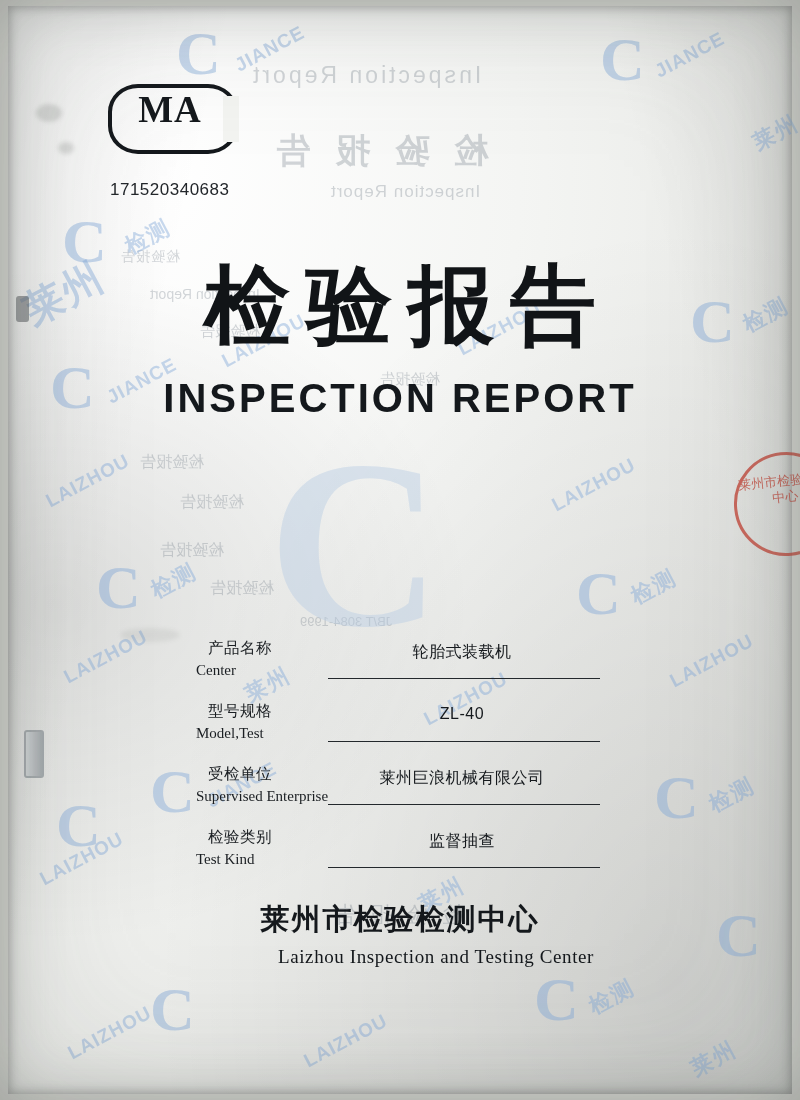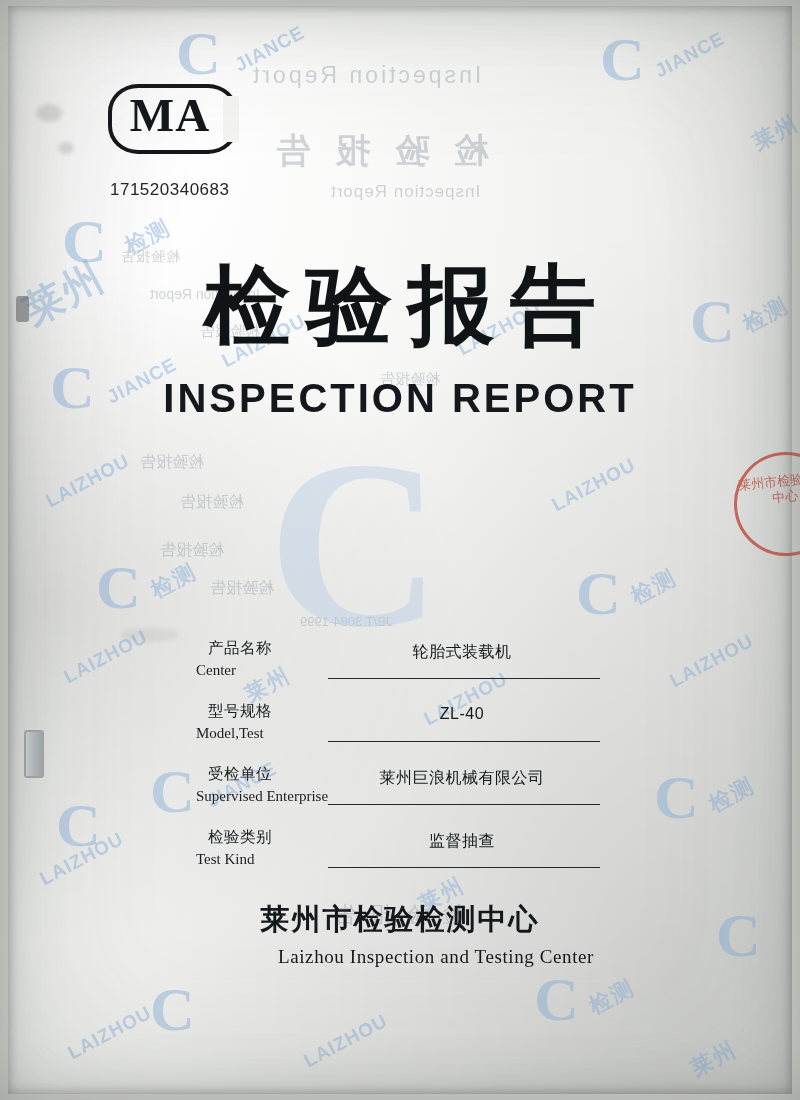--- a/index.html
+++ b/index.html
@@ -114,21 +114,21 @@
     background: #f3f4f1;
   }
   .ma-text {
     position: absolute;
     left: 116px;
     top: 88px;
     width: 108px;
     text-align: center;
     font-family: "Liberation Serif", serif;
     font-weight: bold;
-    font-size: 47px;
+    font-size: 37px;
     letter-spacing: 1px;
     color: #14181c;
   }
   .cert-no {
     position: absolute;
     left: 110px;
     top: 180px;
     font-size: 17px;
     color: #23272b;
     letter-spacing: .5px;

